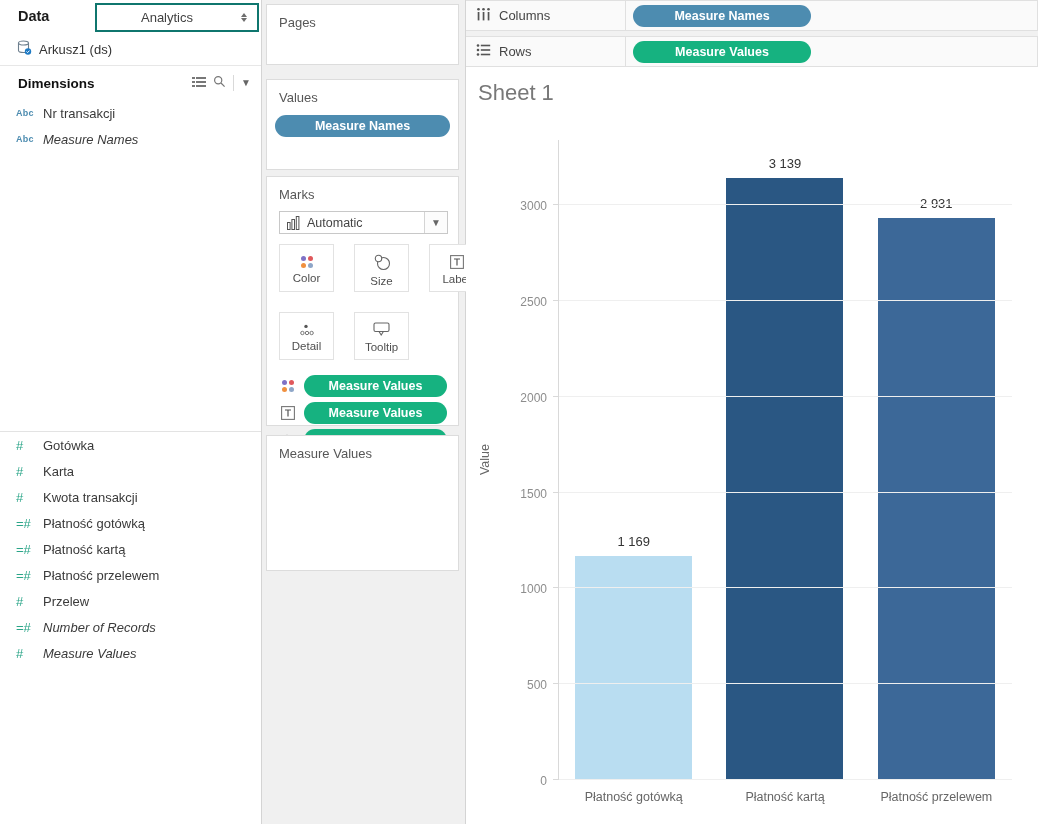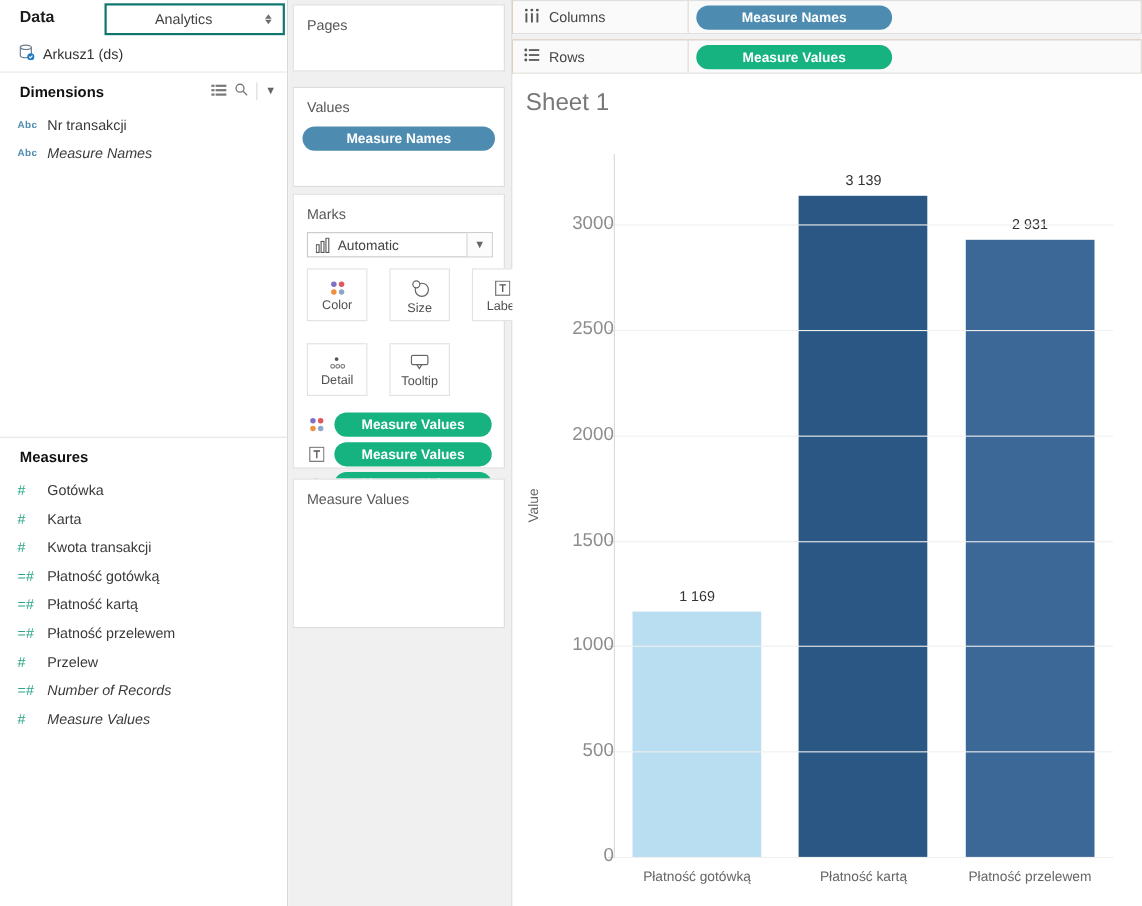--- a/index.html
+++ b/index.html
@@ -93,21 +93,21 @@
   .color-dots.small { grid-template-columns:5px 5px; gap:2px; }
   .color-dots.small i { width:5px; height:5px; }
 
   .mark-pills { margin:15px 0 0 10px; }
   .mark-pill-row { display:flex; align-items:center; height:22px; margin-bottom:5px; }
   .mp-icon { width:22px; display:flex; justify-content:center; align-items:center; }
   .mark-pill-row .pill { margin-left:5px; width:143px; }
 
   
   .right-col { flex:1; position:relative; background:#fff; display:flex; flex-direction:column; }
-  .shelf-row { height:31px; display:flex; flex:none; background:#a16207; }
+  .shelf-row { height:31px; display:flex; flex:none; background:#bef264; }
   .shelf-label {
     width:160px; flex:none; border:1px solid #e0e0e0; border-left:none;
     display:flex; align-items:center; gap:8px; padding-left:10px;
     font-size:13px; color:#454545; background:#fafafa;
   }
   .shelf-pills {
     flex:1; border:1px solid #e0e0e0; border-left:none; background:#fafafa;
     display:flex; align-items:center; padding-left:7px; gap:4px;
   }
   .shelf-pills .pill { width:178px; }
@@ -121,21 +121,21 @@
   }
   .y-axis-title span {
     writing-mode:vertical-rl; transform:rotate(180deg);
     font-size:12.5px; color:#666;
   }
   .plot { position:absolute; left:92px; right:26px; top:73px; height:640px; }
   .axis-line { position:absolute; left:0; top:0; bottom:0; width:1px; background:#d9d9d9; }
   .gridline { position:absolute; left:1px; right:0; height:1px; background:#efefef; }
   .tickmark { position:absolute; left:-5px; width:5px; height:1px; background:#d9d9d9; }
   .ytick-label {
-    position:absolute; right:100%; font-size:17px; color:#8d8d8d; white-space:nowrap;
+    position:absolute; right:100%; margin-right:11px; font-size:12px; color:#8d8d8d; white-space:nowrap;
   }
   .bars { position:absolute; inset:0; display:flex; align-items:flex-end; }
   .bar-cell { flex:1; position:relative; display:flex; justify-content:center; align-items:flex-end; height:100%; }
   .bar { width:117px; }
   .bar-value { position:absolute; left:0; right:0; text-align:center; font-size:13px; color:#333; }
   .x-labels { position:absolute; left:92px; right:26px; top:723px; display:flex; }
   .x-label { flex:1; text-align:center; font-size:12.5px; color:#666; white-space:nowrap; }
 </style>
 </head>
 <body>
@@ -195,23 +195,20 @@
           <span class="field-label">Nr transakcji</span>
         </div>
         <div class="field-row">
           <span class="field-icon abc">Abc</span>
           <span class="field-label it">Measure Names</span>
         </div>
       </div>
     <div class="pane-spacer"></div>
     <div class="pane-divider"></div>
     <div class="measures-block">
-      <div class="section-header">
-        <span>Measures</span>
-      </div>
       <div class="field-list">
           <div class="field-row">
             <span class="field-icon num">#</span>
             <span class="field-label">Gotówka</span>
           </div>
           <div class="field-row">
             <span class="field-icon num">#</span>
             <span class="field-label">Karta</span>
           </div>
           <div class="field-row">

